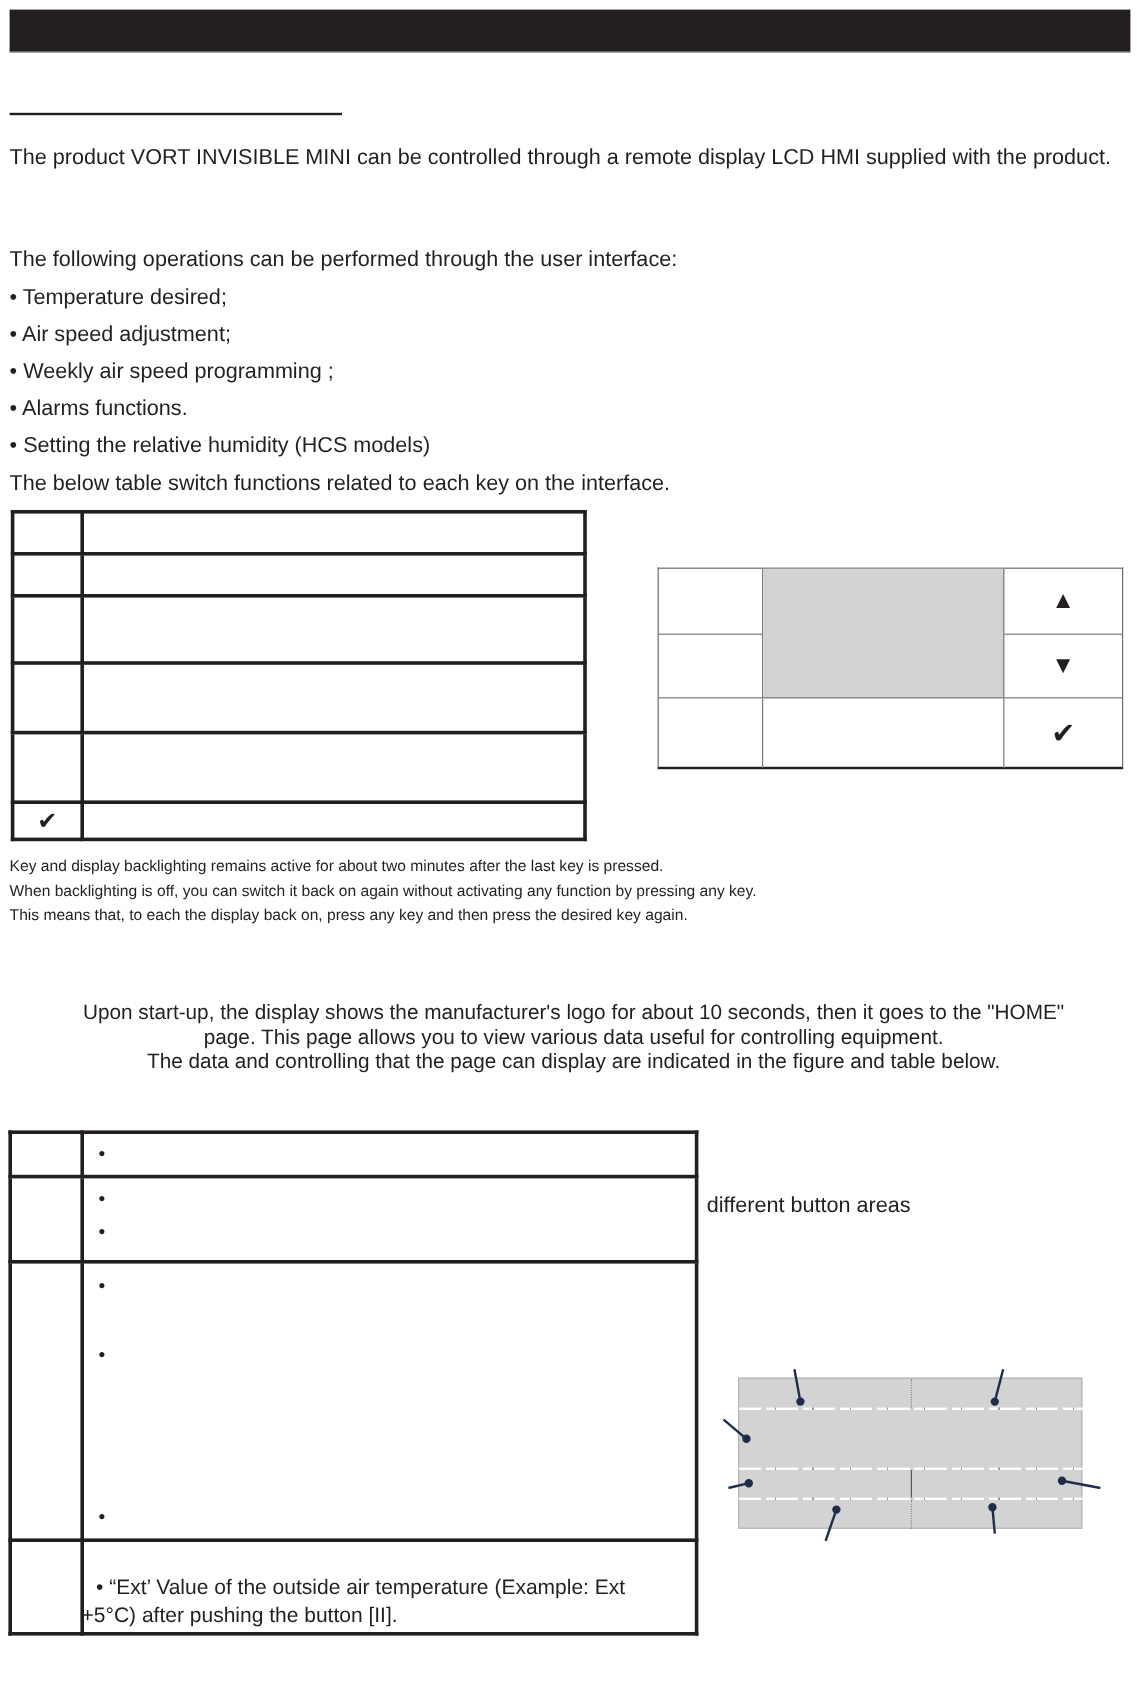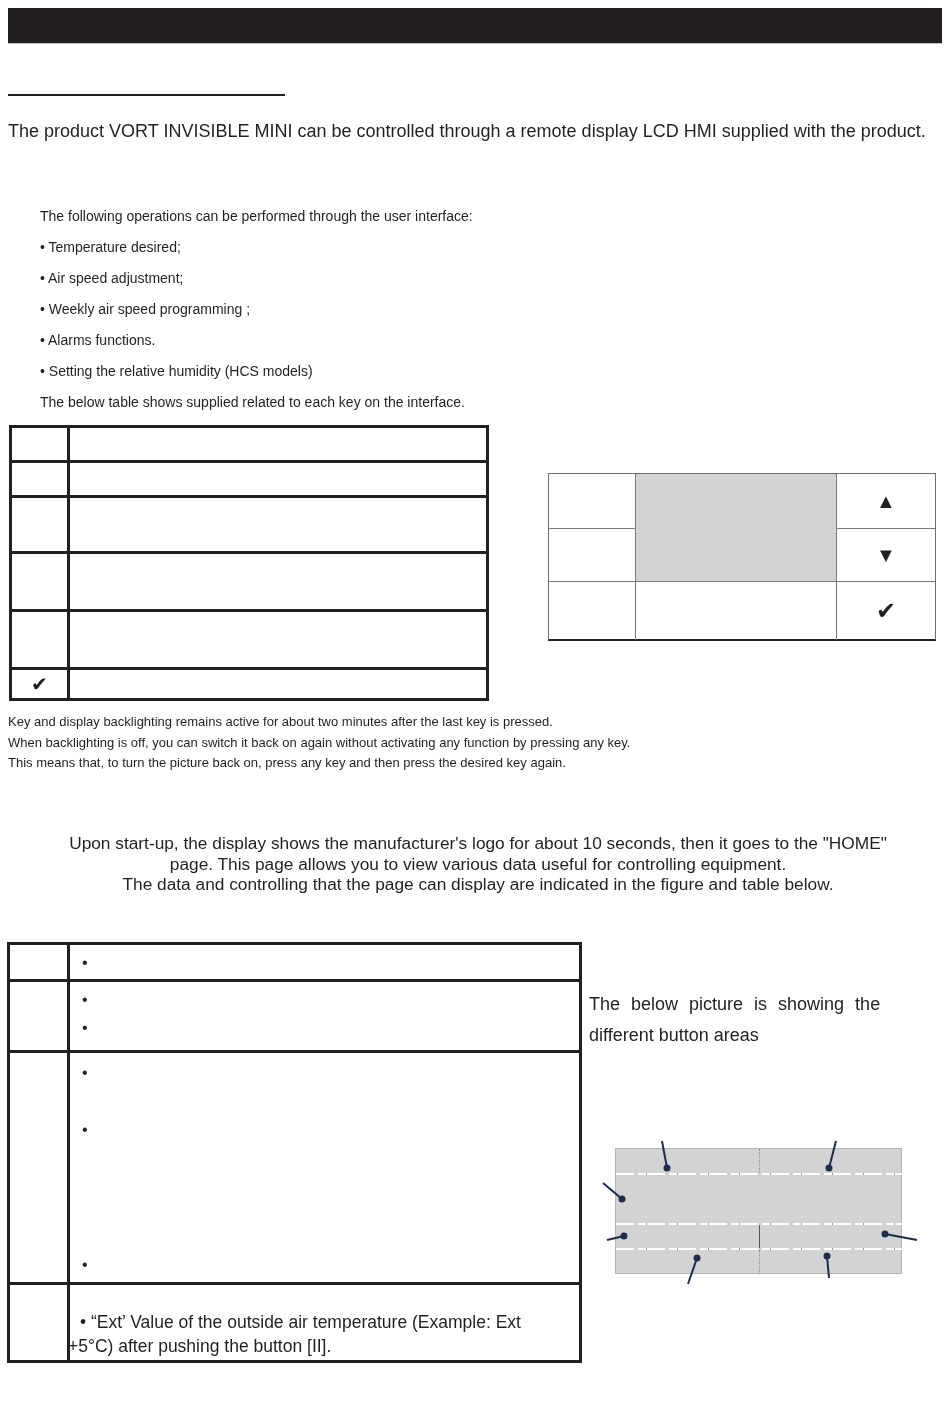--- a/index.html
+++ b/index.html
@@ -2,21 +2,21 @@
 <html><head>
 <meta charset="utf-8">
 <style>
   * { box-sizing: border-box; margin: 0; padding: 0; }
   html, body { width: 950px; height: 1402px; background: #ffffff; overflow: hidden; }
   body { position: relative; font-family: "Liberation Sans", sans-serif; color: #231f20; }
   .abs { position: absolute; }
   .header-bar { left: 8px; top: 8px; width: 934px; height: 36px; background: #231f20; border-bottom: 1px solid #bdbdbd; }
   .rule { left: 8px; top: 94px; width: 277px; height: 2px; background: #231f20; }
   .para1 { left: 8px; top: 114px; width: 934px; font-size: 18px; line-height: 34px; text-align: justify; text-align-last: left; }
-  .ops-intro, .op-item, .table-intro { left: 8px; font-size: 14px; line-height: 22px; white-space: nowrap; margin-left: 32px; }
+  .ops-intro, .op-item, .table-intro { left: 8px; font-size: 18px; line-height: 22px; white-space: nowrap; }
   .ops-intro { top: 205px; }
   .table-intro { top: 391px; }
   .ops-list { left: 8px; top: 236px; }
   .ops-list .op-item { position: absolute; left: 0; }
 
   table.keys { position: absolute; left: 9px; top: 425px; width: 480px; border-collapse: collapse; }
   table.keys td { border: 3px solid #231f20; padding: 0; vertical-align: middle; }
   table.keys td.sym { width: 58px; text-align: center; font-size: 20px; }
 
   .keypad { left: 548px; top: 473px; width: 388px; height: 168px; border: 1px solid #6d6d6d; border-bottom: 2px solid #231f20; }
@@ -50,21 +50,21 @@
 <p class="abs para1">The product VORT INVISIBLE MINI can be controlled through a remote display LCD HMI supplied with the product.</p>
 
 <p class="abs ops-intro">The following operations can be performed through the user interface:</p>
 <div class="abs ops-list">
   <div class="op-item" style="top:0px">• Temperature desired;</div>
   <div class="op-item" style="top:31px">• Air speed adjustment;</div>
   <div class="op-item" style="top:62px">• Weekly air speed programming ;</div>
   <div class="op-item" style="top:93px">• Alarms functions.</div>
   <div class="op-item" style="top:124px">• Setting the relative humidity (HCS models)</div>
 </div>
-<p class="abs table-intro">The below table shows supplied related to each key on the interface.</p>
+<p class="abs table-intro">The below table switch functions related to each key on the interface.</p>
 
 <table class="keys">
   <tbody>
       <tr style="height:35px">
     <td class="sym"></td>
     <td></td>
   </tr>
   <tr style="height:35px">
     <td class="sym"></td>
     <td></td>
@@ -95,21 +95,21 @@
   <div class="kp-cell kp-screen" style="left:87px;top:0;width:201px;height:108px;border-right-width:1px;border-bottom-width:1px;"></div>
   <div class="kp-cell" style="left:87px;top:108px;width:201px;height:58px;border-right-width:1px;"></div>
   <div class="kp-cell" style="left:288px;top:0;width:98px;height:55px;border-bottom-width:1px;">▲</div>
   <div class="kp-cell" style="left:288px;top:55px;width:98px;height:53px;border-bottom-width:1px;">▼</div>
   <div class="kp-cell" style="left:288px;top:108px;width:98px;height:58px;font-size:24px;">✔</div>
 </div>
 
 <div class="abs backlight">
   <div>Key and display backlighting remains active for about two minutes after the last key is pressed.</div>
   <div>When backlighting is off, you can switch it back on again without activating any function by pressing any key.</div>
-  <div>This means that, to turn the picture back on, press any key and then press the desired key again.</div>
+  <div>This means that, to each the display back on, press any key and then press the desired key again.</div>
 </div>
 
 <div class="abs startup">
   <div>Upon start-up, the display shows the manufacturer's logo for about 10 seconds, then it goes to the "HOME"</div>
   <div>page. This page allows you to view various data useful for controlling equipment.</div>
   <div>The data and controlling that the page can display are indicated in the figure and table below.</div>
 </div>
 
 <table class="home">
   <tbody>
@@ -140,21 +140,20 @@
       <div class="last-cell-text">
         <div class="first">• “Ext’ Value of the outside air temperature (Example: Ext</div>
         <div>+5°C) after pushing the button [II].</div>
       </div>
     </td>
   </tr>
 </tbody>
   </table>
 
 <div class="abs side-text">
-  <div>The below picture is showing the</div>
   <div class="l2">different button areas</div>
 </div>
 
 <div class="abs display">
   <div class="dash" style="top:24px"></div>
   <div class="dash" style="top:74px"></div>
   <div class="dash" style="top:99px"></div>
   <div class="vdot" style="left:143px;top:0;height:24px"></div>
   <div class="vdot" style="left:143px;top:76px;height:23px;border-left:1px solid #555"></div>
   <div class="vdot" style="left:143px;top:101px;height:24px"></div>

